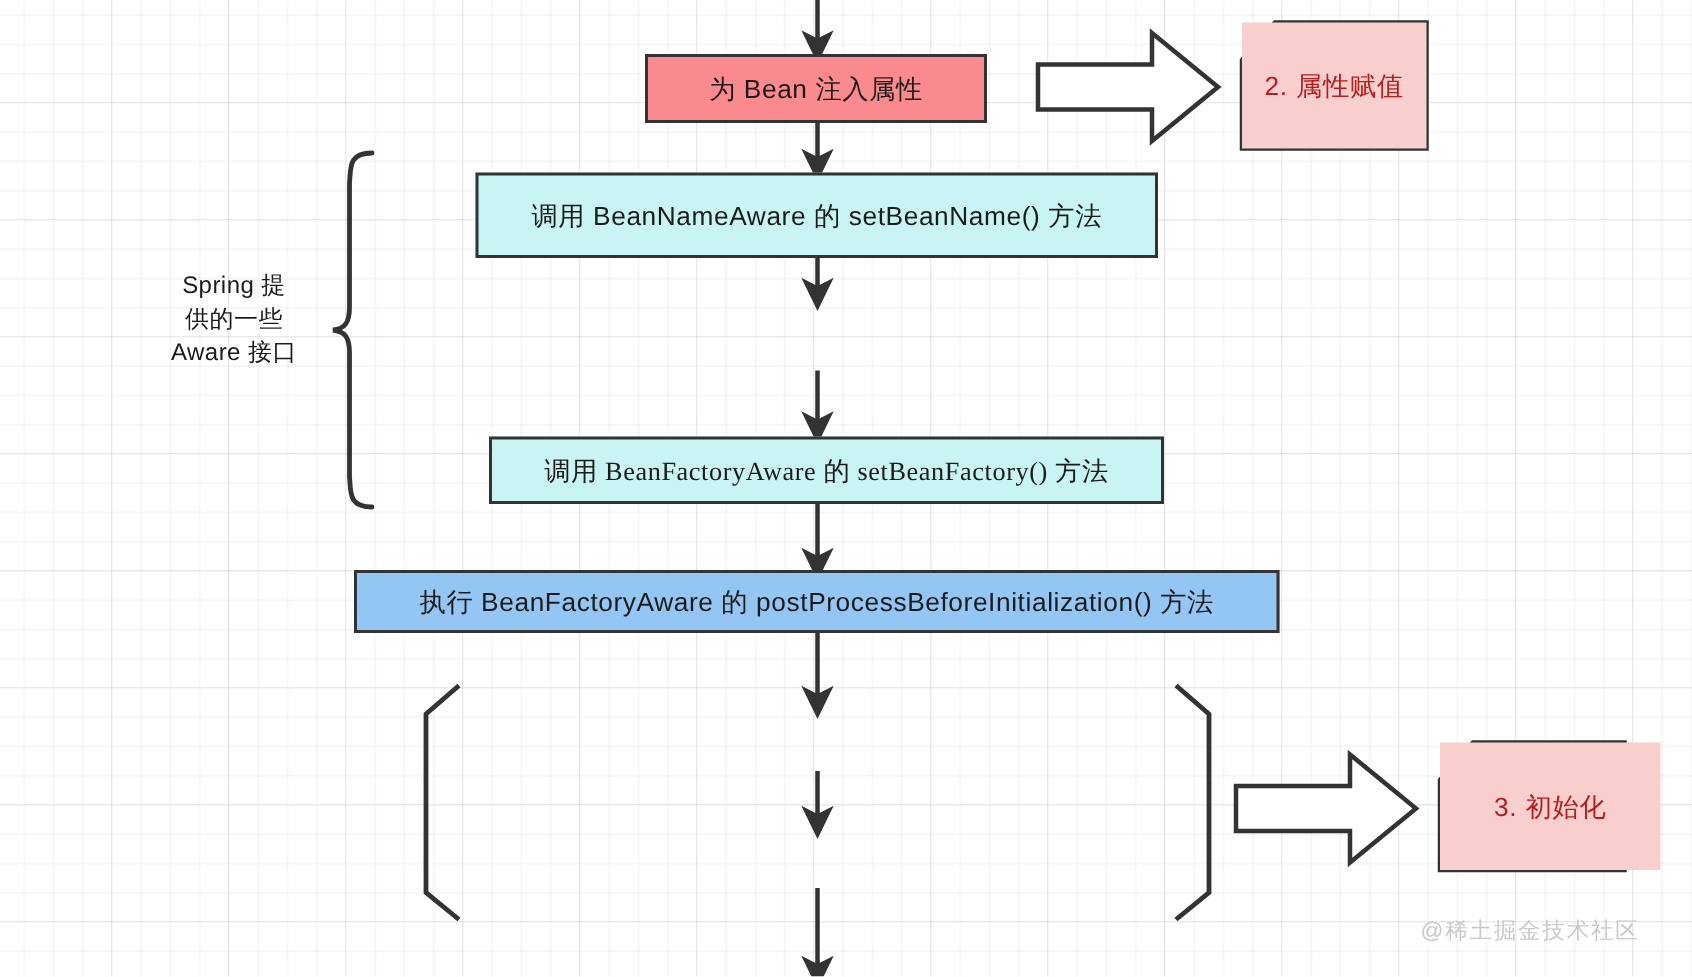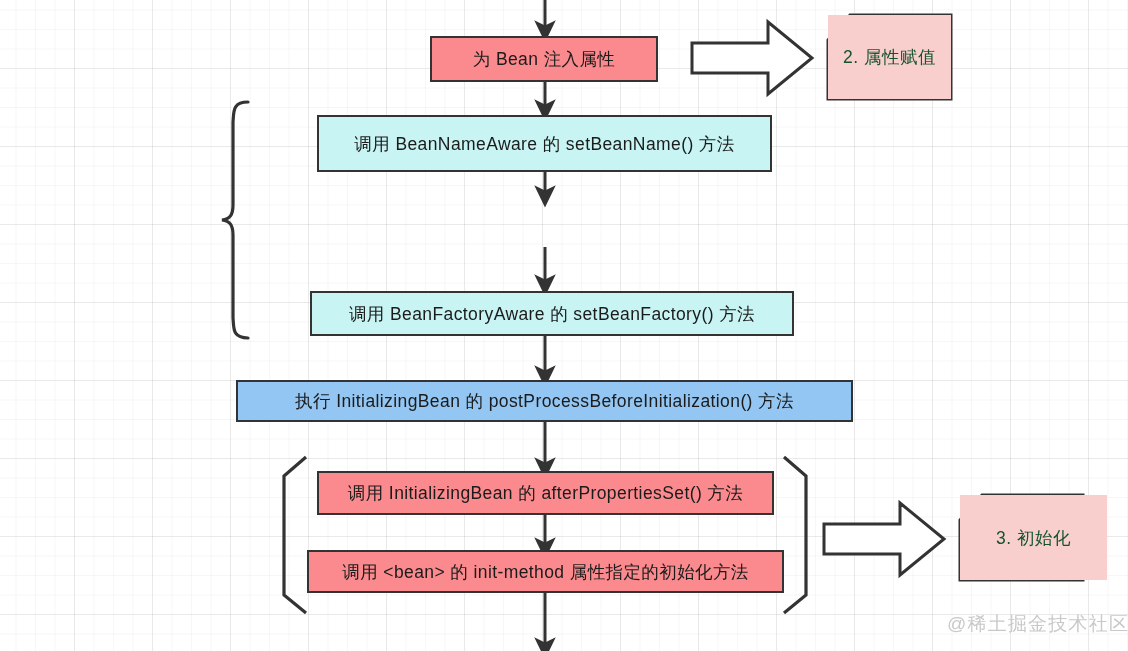--- a/index.html
+++ b/index.html
@@ -47,21 +47,21 @@
     white-space: nowrap;
   }
   .node.pink   { background: #FA8A8E; }
   .node.cyan   { background: #C9F4F4; }
   .node.blue   { background: #93C6F2; }
 
   .callout {
     position: absolute;
     box-sizing: border-box;
     background: #F8CFCD;
-    color: #14532d;
+    color: #b91c1c;
     font-size: 17.5px;
     letter-spacing: 0.5px;
     display: flex;
     align-items: center;
     justify-content: center;
     white-space: nowrap;
   }
 
   .brace-label {
     position: absolute;
@@ -69,21 +69,21 @@
     font-size: 16px;
     line-height: 1.42;
     text-align: center;
     white-space: pre-line;
     letter-spacing: 0.3px;
   }
 
   .watermark {
     position: absolute;
     color: #c9c9cc;
-    font-size: 19px;
+    font-size: 15px;
     letter-spacing: 1.2px;
     white-space: nowrap;
   }
 </style>
 </head>
 <body>
 
 <div id="canvas">
 
   <svg id="svg-layer" viewBox="0 0 1128 651">
@@ -131,28 +131,29 @@
     <path d="M 828,40 L 850,15 L 951,15 L 951,99 L 828,99 Z" fill="#F8CFCD" stroke="#333333" stroke-width="3" stroke-linejoin="miter"></path>
 
     <path d="M 960,520 L 982,495 L 1083,495 L 1083,580 L 960,580 Z" fill="#F8CFCD" stroke="#333333" stroke-width="3" stroke-linejoin="miter"></path>
   </svg>
 
   <div class="node pink" style="left:430px; top:36px; width:228px; height:46px;">为 Bean 注入属性</div>
 
   <div class="node cyan" style="left:317px; top:115px; width:455px; height:57px;">调用 BeanNameAware 的 setBeanName() 方法</div>
 
 
-  <div class="node cyan" style="left:310px; top:291px; width:484px; height:45px;">调用 BeanFactoryAware 的 setBeanFactory() 方法</div>
+  <div class="node cyan" style="left:326px; top:291px; width:450px; height:45px;font-family:Liberation Serif, serif;">调用 BeanFactoryAware 的 setBeanFactory() 方法</div>
 
-  <div class="node blue" style="left:236px; top:380px; width:617px; height:42px;">执行 InitializingBean 的 postProcessBeforeInitialization() 方法</div>
+  <div class="node blue" style="left:236px; top:380px; width:617px; height:42px;">执行 BeanFactoryAware 的 postProcessBeforeInitialization() 方法</div>
 
-  <div class="node pink" style="left:317px; top:471px; width:457px; height:44px;">调用 InitializingBean 的 afterPropertiesSet() 方法</div>
 
-  <div class="node pink" style="left:307px; top:550px; width:477px; height:43px;">调用 &lt;bean&gt; 的 init-method 属性指定的初始化方法</div>
 
   <div class="callout" style="left:828px; top:15px; width:123px; height:84px;">2. 属性赋值</div>
 
   <div class="callout" style="left:960px; top:495px; width:147px; height:85px;">3. 初始化</div>
 
+  <div class="brace-label" style="left:96px; top:180px; width:120px;">Spring 提
+供的一些
+Aware 接口</div>
 
   <div class="watermark" style="left:947px; top:611px;">@稀土掘金技术社区</div>
 
 </div>
 
 </body></html>

